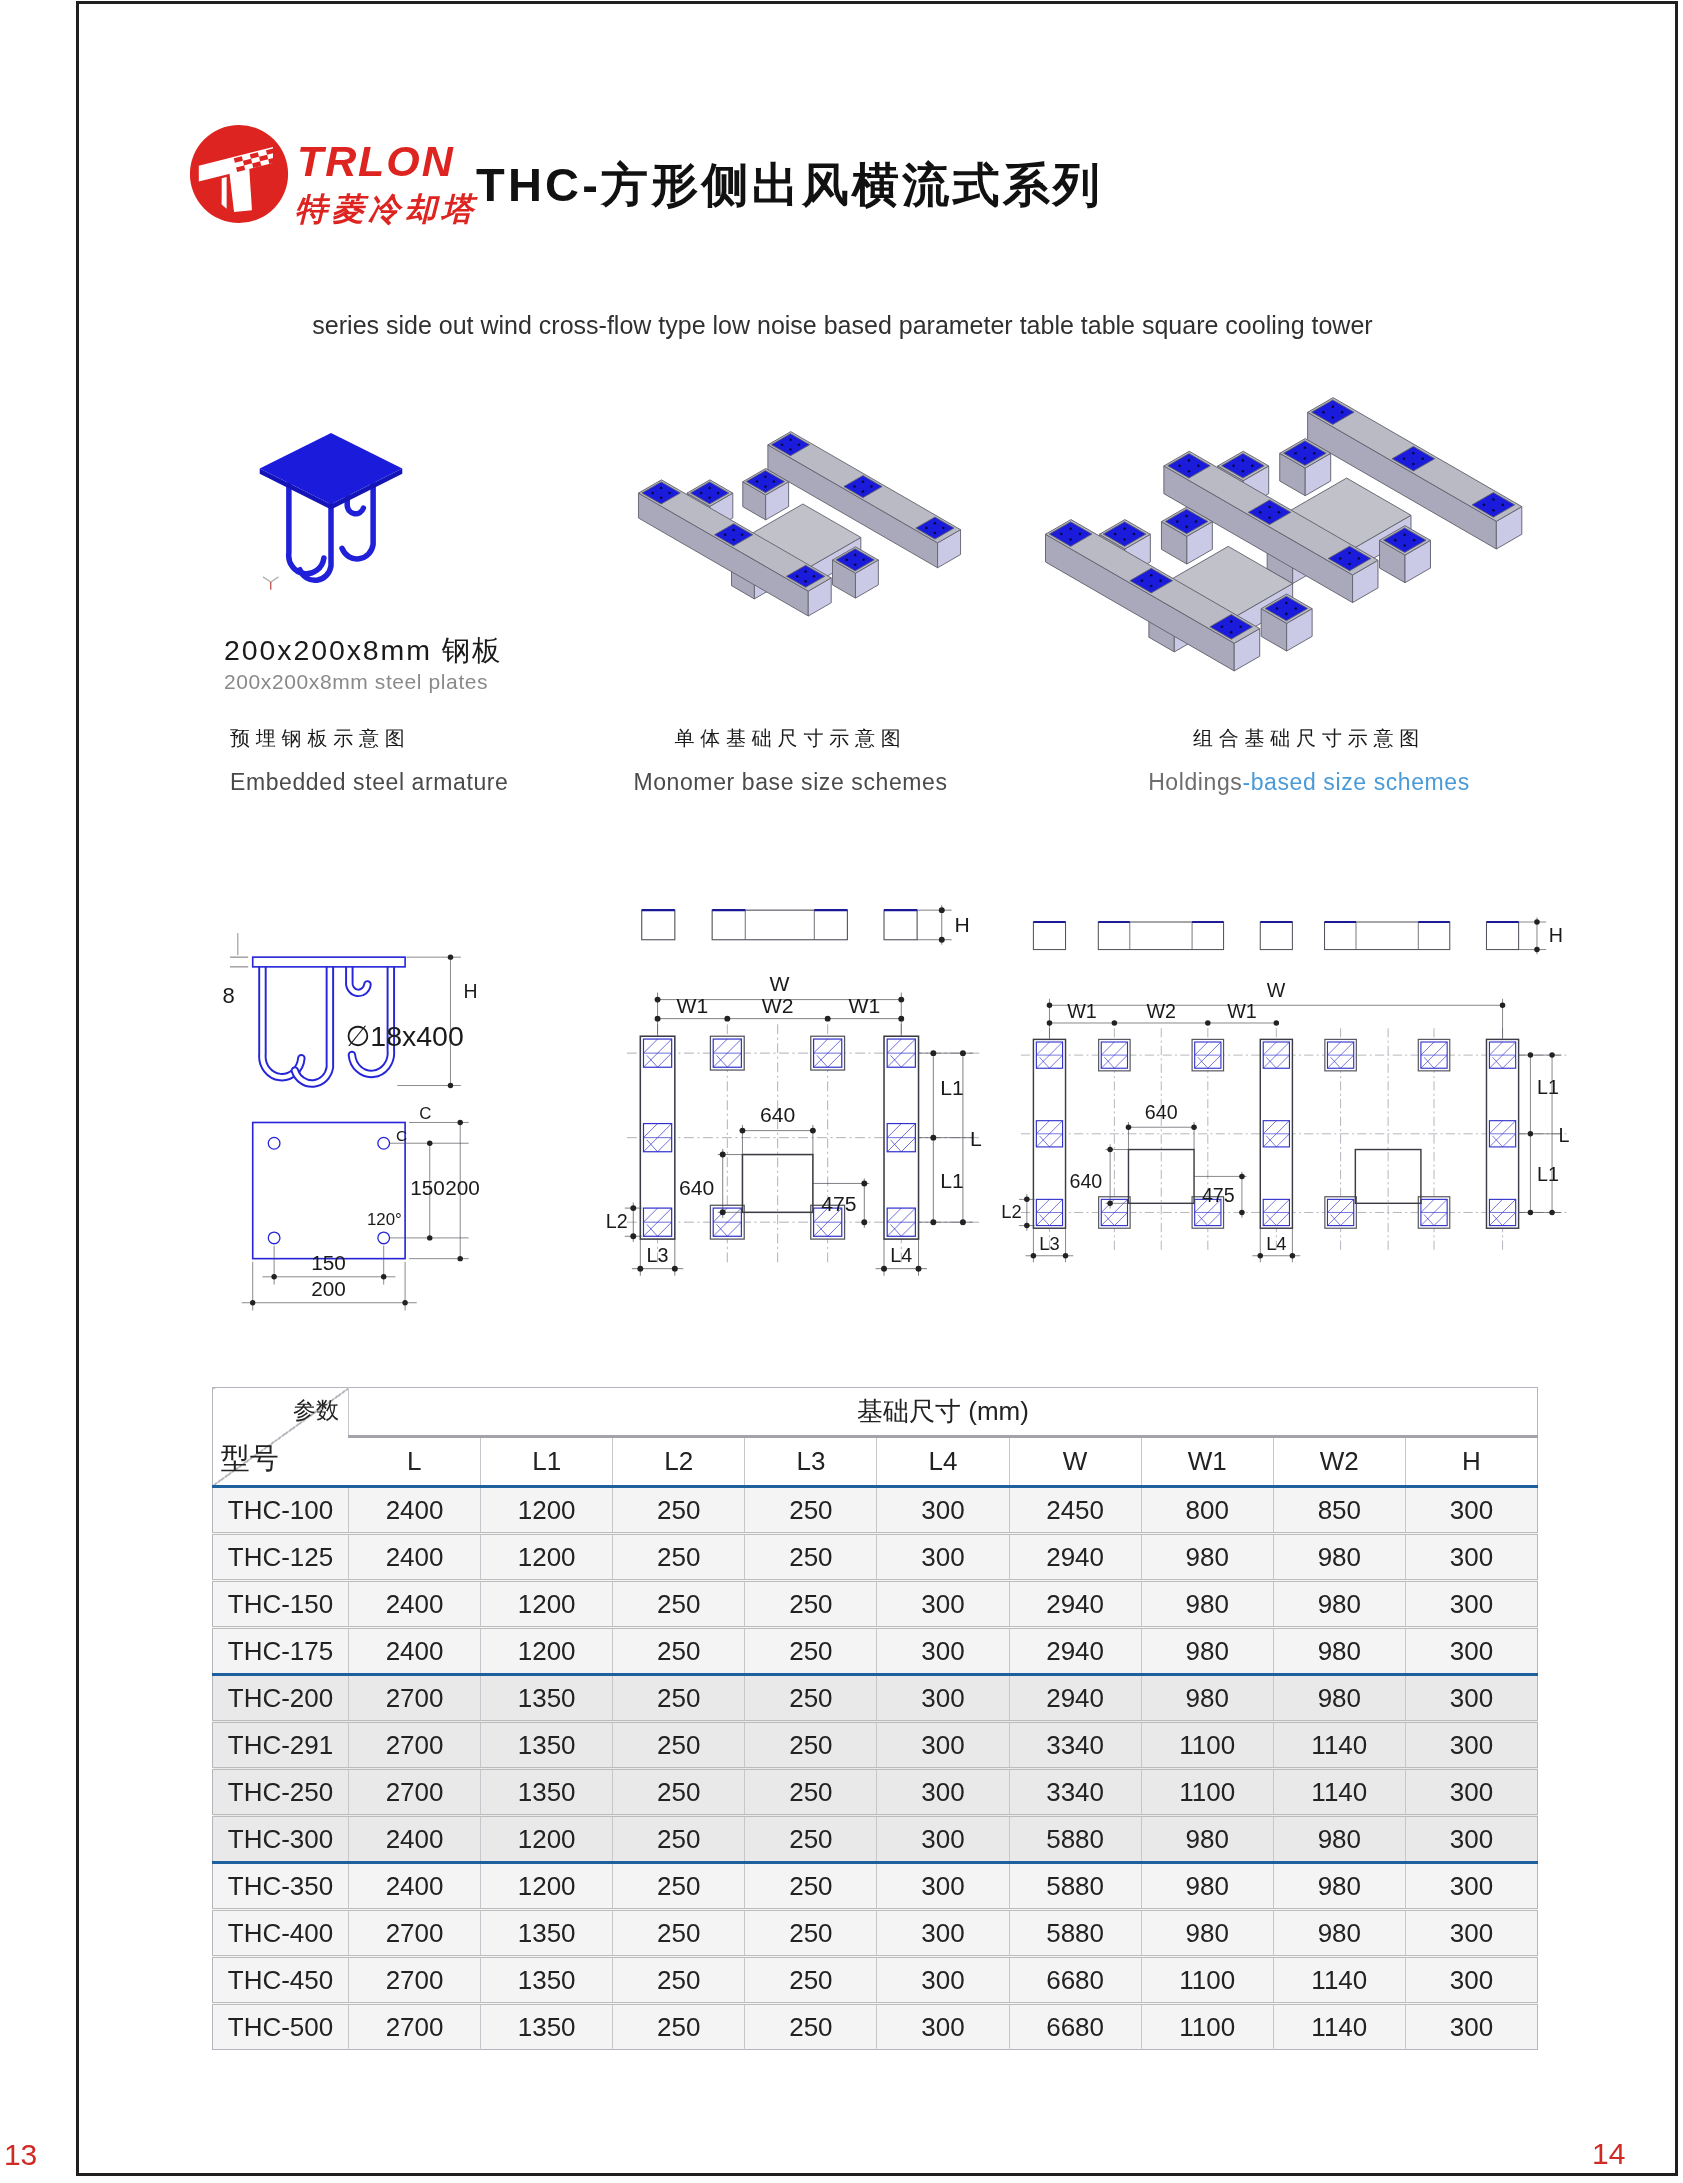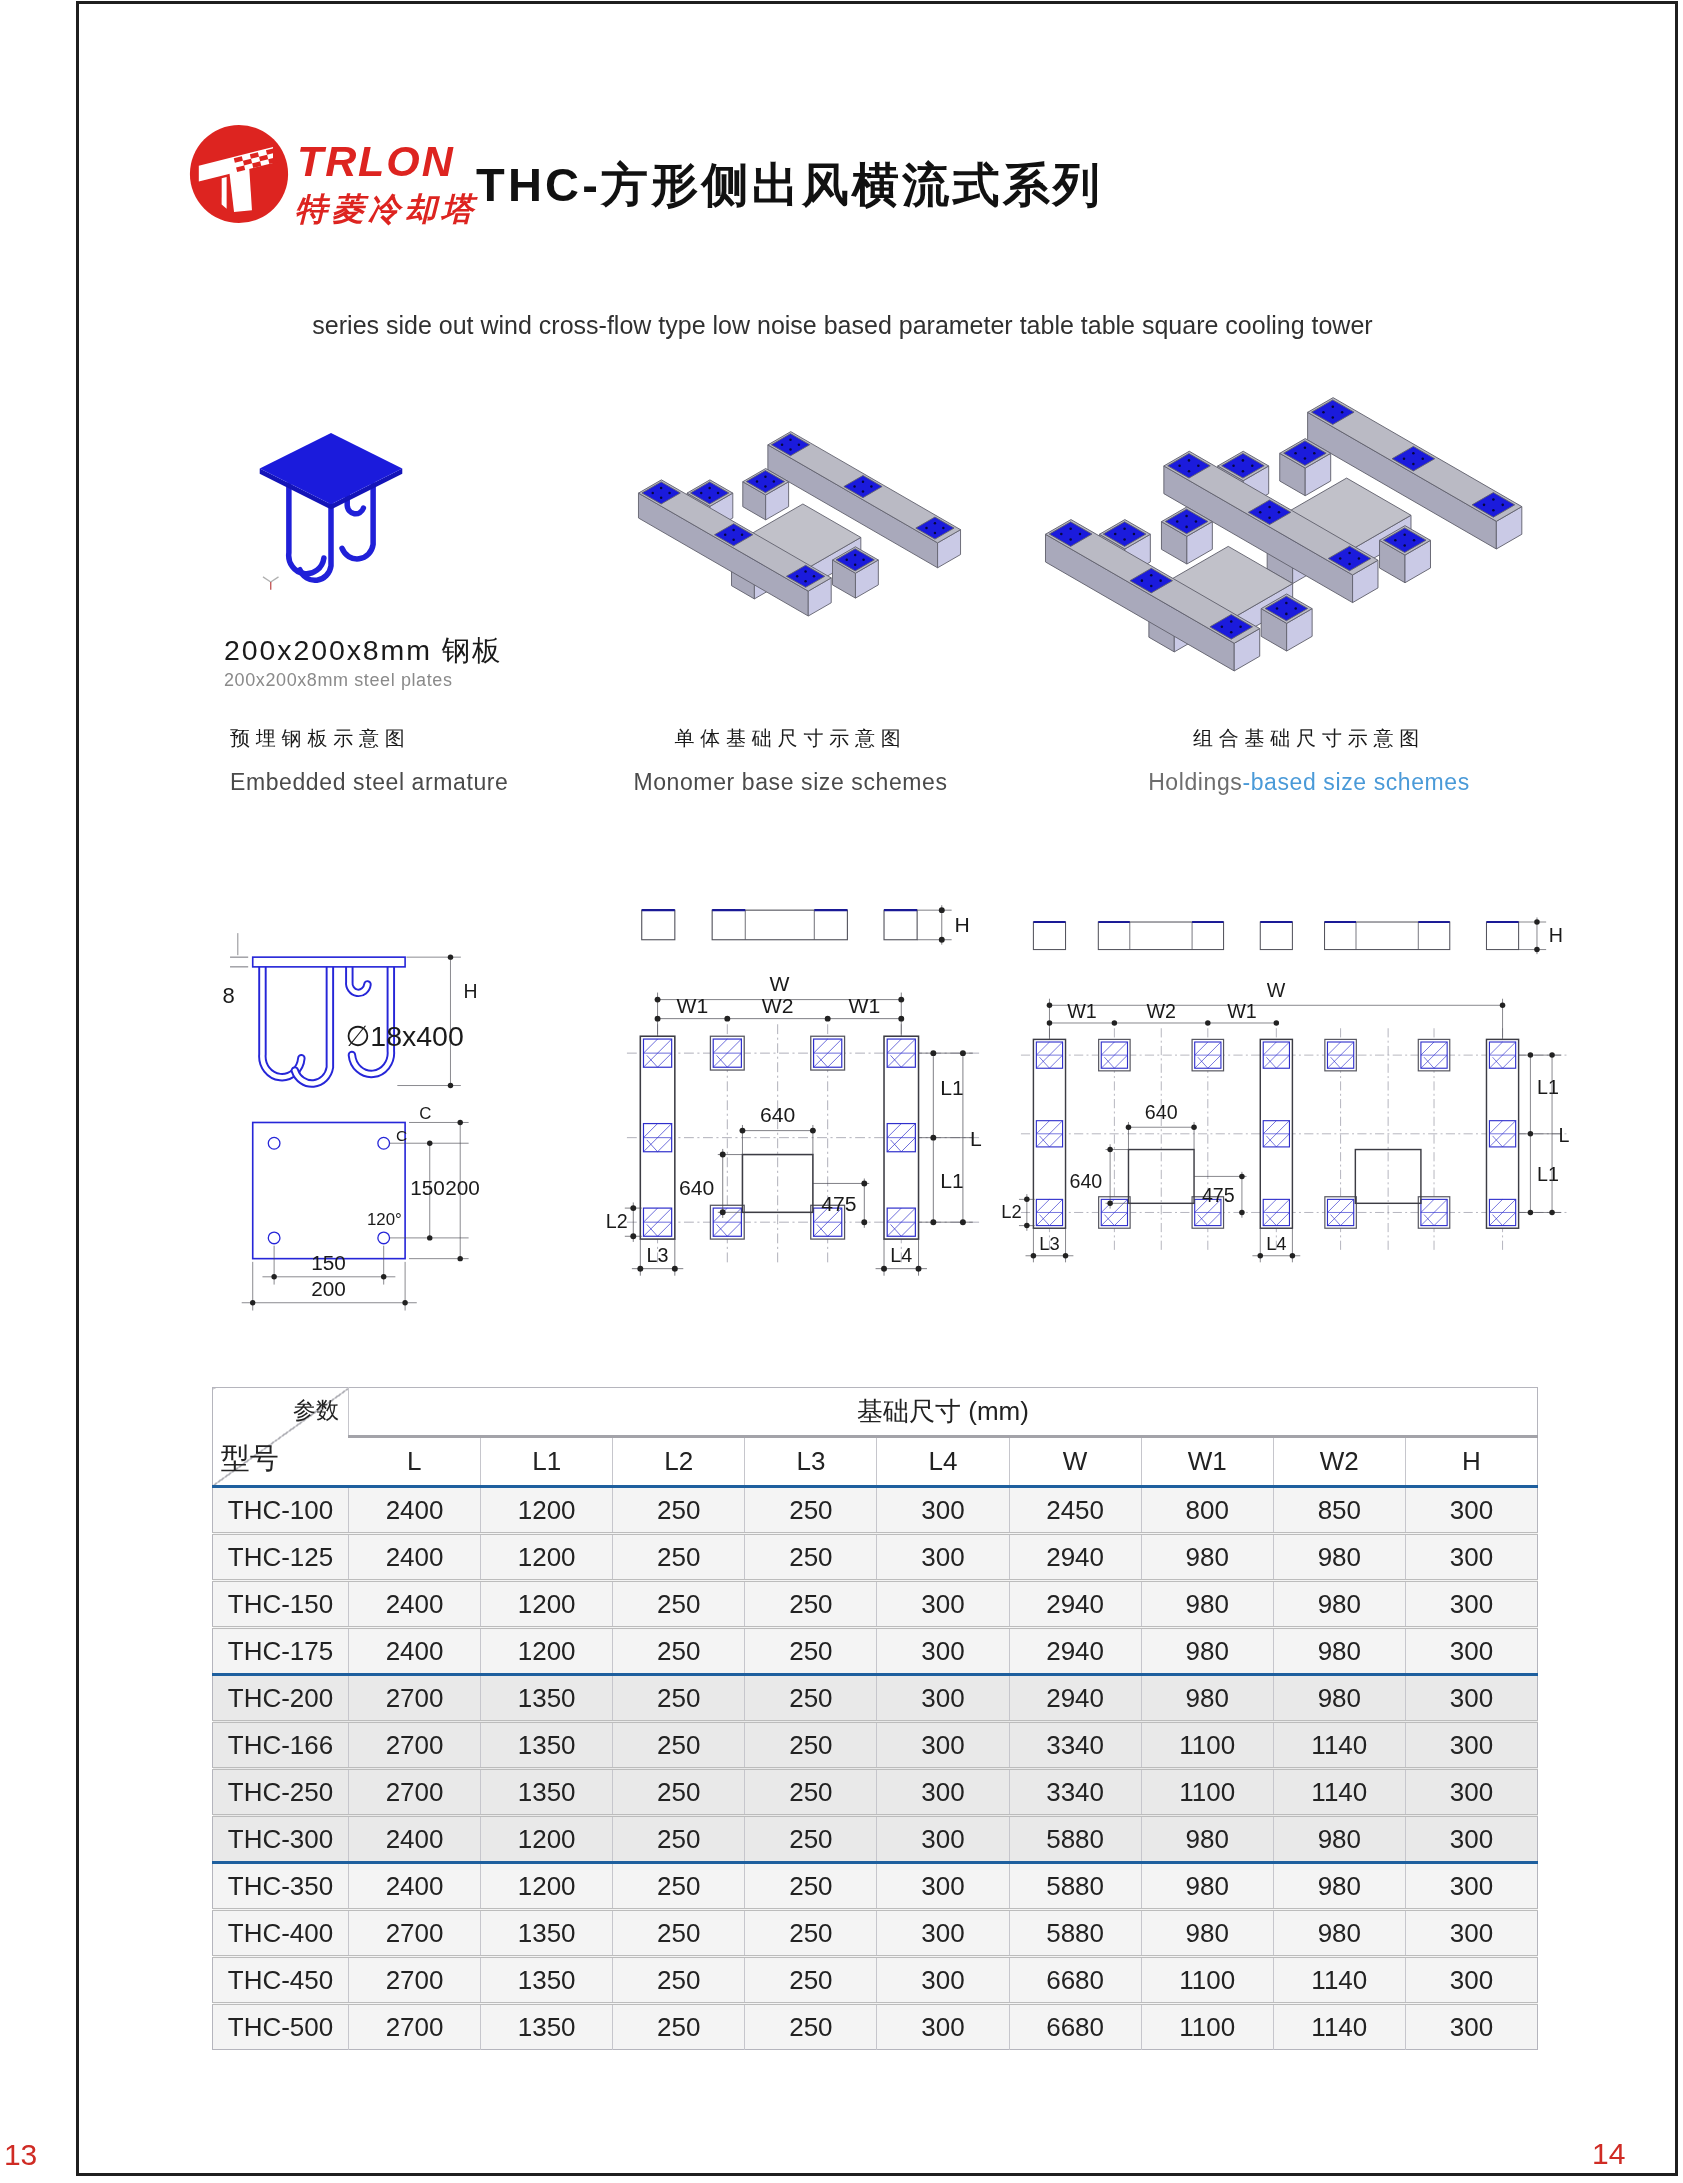--- a/index.html
+++ b/index.html
@@ -8,21 +8,21 @@
   .frame{position:absolute;left:76px;top:1.3px;width:1602px;height:2175px;border:3.2px solid #1f1f1f;box-sizing:border-box;}
   
   .logo-svg{position:absolute;left:188px;top:123px;}
   .brand-name{position:absolute;left:297px;top:137px;font-size:43px;font-weight:800;color:#dd2420;letter-spacing:1.9px;font-style:italic;}
   .brand-sub{position:absolute;left:295px;top:188px;font-size:32px;font-weight:800;color:#dd2420;letter-spacing:4.5px;font-style:italic;}
   .doc-title{position:absolute;left:476px;top:154px;margin:0;font-size:47px;font-weight:700;color:#111;letter-spacing:3.2px;}
   .sub-cn{position:absolute;left:162px;top:254px;width:1361px;text-align:center;font-size:38px;font-weight:500;color:#222;letter-spacing:21.4px;}
   .sub-en{position:absolute;left:162px;top:311px;width:1361px;text-align:center;font-size:25px;color:#303030;}
   
   .plate-label-cn{position:absolute;left:224px;top:632px;font-size:28.5px;color:#1a1a1a;letter-spacing:1.9px;}
-  .plate-label-en{position:absolute;left:224px;top:670px;font-size:18px;color:#8a8a8a;letter-spacing:0.6px;text-align:center;}
+  .plate-label-en{position:absolute;left:224px;top:670px;font-size:21px;color:#8a8a8a;letter-spacing:0.6px;text-align:center;}
   .cap-cn{position:absolute;top:725px;font-size:20px;color:#1a1a1a;letter-spacing:5.8px;}
   .cap-en{position:absolute;top:769px;font-size:23px;color:#4a4a4a;letter-spacing:0.6px;}
   .cap-left-cn{left:230px;} .cap-left-en{left:230px;}
   .cap-mid{left:609px;width:363px;text-align:center;}
   .cap-right{left:1121px;width:376px;text-align:center;}
   .cap-en .blue{color:#4a9ad8;}
   .cap-en .gray{color:#6d6d6d;}
   
   .svg-abs{position:absolute;}
   svg text{font-family:"Liberation Sans","DejaVu Sans",sans-serif;}
@@ -809,21 +809,21 @@
           <td>1350</td>
           <td>250</td>
           <td>250</td>
           <td>300</td>
           <td>2940</td>
           <td>980</td>
           <td>980</td>
           <td>300</td>
         </tr>
         <tr class="g1">
-          <td>THC-166</td>
+          <td>THC-291</td>
           <td>2700</td>
           <td>1350</td>
           <td>250</td>
           <td>250</td>
           <td>300</td>
           <td>3340</td>
           <td>1100</td>
           <td>1140</td>
           <td>300</td>
         </tr>

